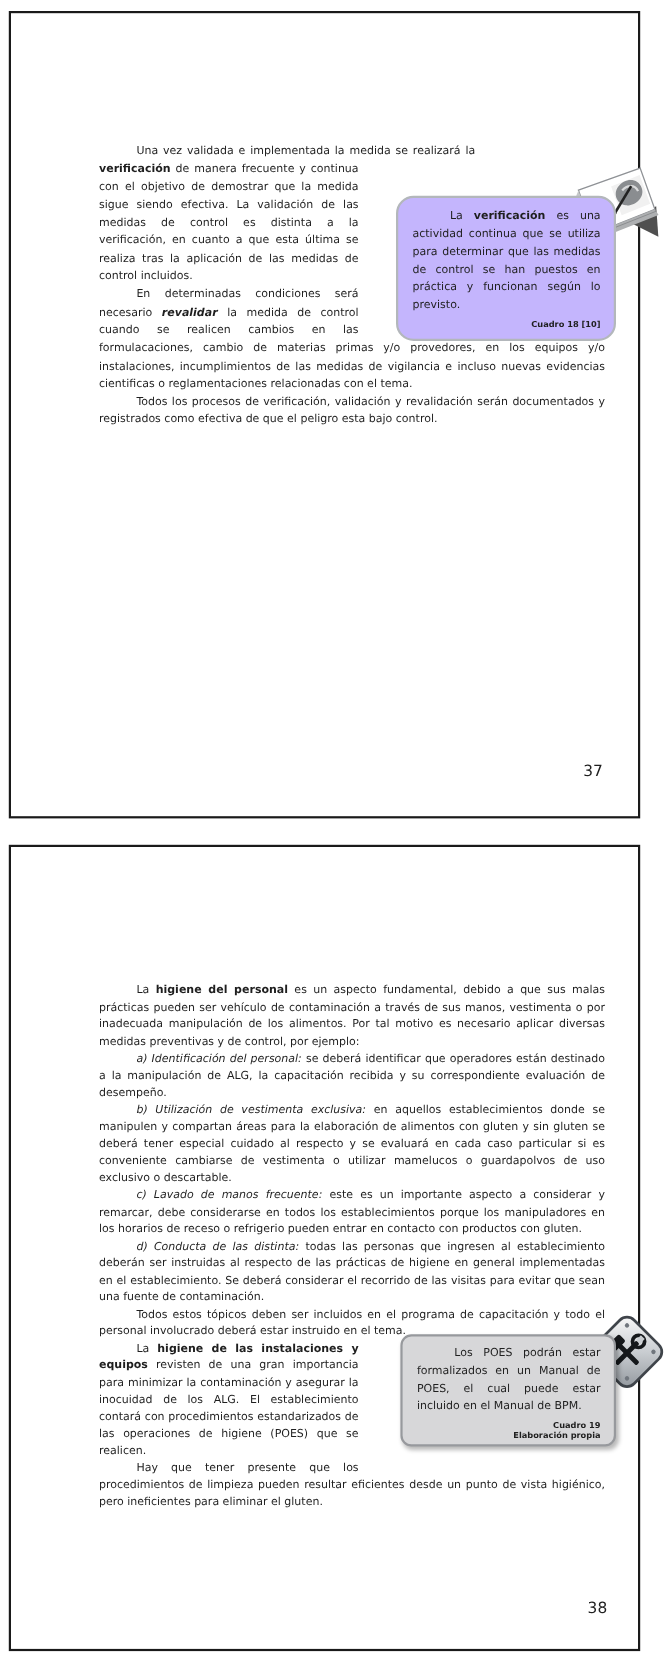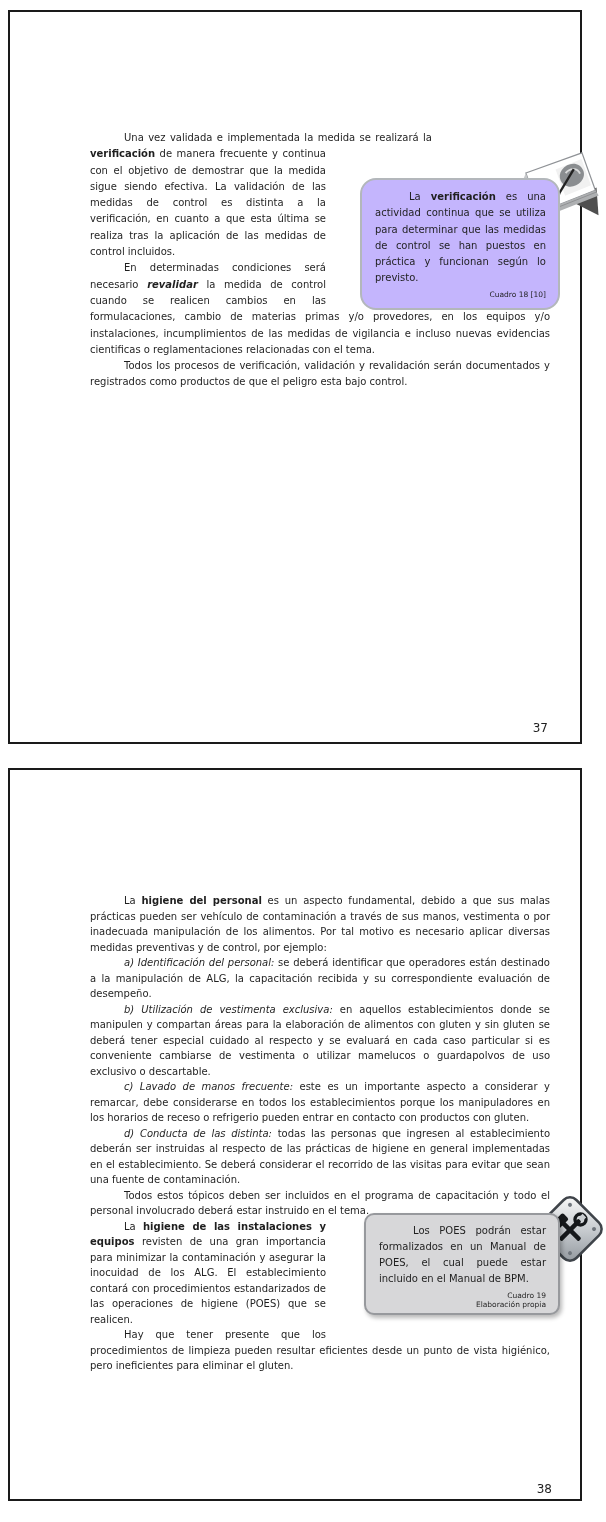--- a/index.html
+++ b/index.html
@@ -22,21 +22,21 @@
     font-size: 10px; color: var(--text, #1f1f1f);
   }
   #page37 .para { line-height: 16.3px; }
   #page38 .para { line-height: 15.5px; }
   .b { font-weight: 700; }
   .i { font-style: italic; }
   .chapter-heading {
     font-size: 12.5px; font-weight: 700; margin: 0 0 12px 0; text-indent: 0;
     color: var(--text, #1f1f1f);
   }
-  .pagenum { position: absolute; font-size: 12px; color: var(--text, #1f1f1f); margin-top: 28px; }
+  .pagenum { position: absolute; font-size: 14px; color: var(--text, #1f1f1f); }
   #page37 .pagenum { top: 681px; right: 32px; }
   #page38 .pagenum { top: 684px; right: 28px; }
 
   
   .float1 {
     float: right; width: 212px; height: 166px;
     margin: 14px 0 6px 12px; position: relative;
     shape-outside: polygon(112px 0px, 212px 0px, 212px 166px, 0px 166px, 0px 34px, 112px 34px);
     shape-margin: 6px;
   }
@@ -54,21 +54,21 @@
     position: absolute; left: 26px; right: -10px; top: 0;
     box-sizing: border-box; min-height: 102px;
     background: var(--box2-bg, #d7d7d9); border: 2px solid var(--box2-border, #97999d);
     border-radius: 10px; padding: 8px 12px 4px 13px;
     box-shadow: 2px 3px 4px rgba(0,0,0,0.28);
   }
   .icon2 { position: absolute; top: -24px; right: -26px; width: 80px; height: 80px; }
 
   .callout-text { font-size: 10px; line-height: 16.3px; text-align: justify; margin: 0; }
   .callout-caption {
-    text-align: right; font-size: 7.5px; font-weight: 400; margin-top: 3px; line-height: 9px;
+    text-align: right; font-size: 7.5px; font-weight: 700; margin-top: 3px; line-height: 9px;
   }
 </style>
 </head>
 <body>
 
 <div class="canvas">
 
   <div class="page" id="page37">
     <div class="pagebody">
 
@@ -91,21 +91,21 @@
             </svg>
           </div>
           <div class="callout1">
             <div class="callout-text"><span>La </span><span class="b">verificación</span><span> es una actividad continua que se utiliza para determinar que las medidas de control se han puestos en práctica y funcionan según lo previsto.</span></div>
             <div class="callout-caption">Cuadro 18 [10]</div>
           </div>
         </div>
       <span>Una vez validada e implementada la medida se realizará la </span><span class="b">verificación</span><span> de manera frecuente y continua con el objetivo de demostrar que la medida sigue siendo efectiva. La validación de las medidas de control es distinta a la verificación, en cuanto a que esta última se realiza tras la aplicación de las medidas de control incluidos.</span></div>
 
       <div class="para"><span>En determinadas condiciones será necesario </span><span class="b i">revalidar</span><span> la medida de control cuando se realicen cambios en las formulacaciones, cambio de materias primas y/o provedores, en los equipos y/o instalaciones, incumplimientos de las medidas de vigilancia e incluso nuevas evidencias cientificas o reglamentaciones relacionadas con el tema.</span></div>
-      <div class="para"><span>Todos los procesos de verificación, validación y revalidación serán documentados y registrados como productos de que el peligro esta bajo control.</span></div>
+      <div class="para"><span>Todos los procesos de verificación, validación y revalidación serán documentados y registrados como efectiva de que el peligro esta bajo control.</span></div>
     </div>
     <div class="pagenum">37</div>
   </div>
 
   <div class="page" id="page38">
     <div class="pagebody">
 
       <div class="para"><span>La </span><span class="b">higiene del personal</span><span> es un aspecto fundamental, debido a que sus malas prácticas pueden ser vehículo de contaminación a través de sus manos, vestimenta o por inadecuada manipulación de los alimentos. Por tal motivo es necesario aplicar diversas medidas preventivas y de control, por ejemplo:</span></div>
       <div class="para"><span class="i">a) Identificación del personal:</span><span> se deberá identificar que operadores están destinado a la manipulación de ALG, la capacitación recibida y su correspondiente evaluación de desempeño.</span></div>
       <div class="para"><span class="i">b) Utilización de vestimenta exclusiva:</span><span> en aquellos establecimientos donde se manipulen y compartan áreas para la elaboración de alimentos con gluten y sin gluten se deberá tener especial cuidado al respecto y se evaluará en cada caso particular si es conveniente cambiarse de vestimenta o utilizar mamelucos o guardapolvos de uso exclusivo o descartable.</span></div>

